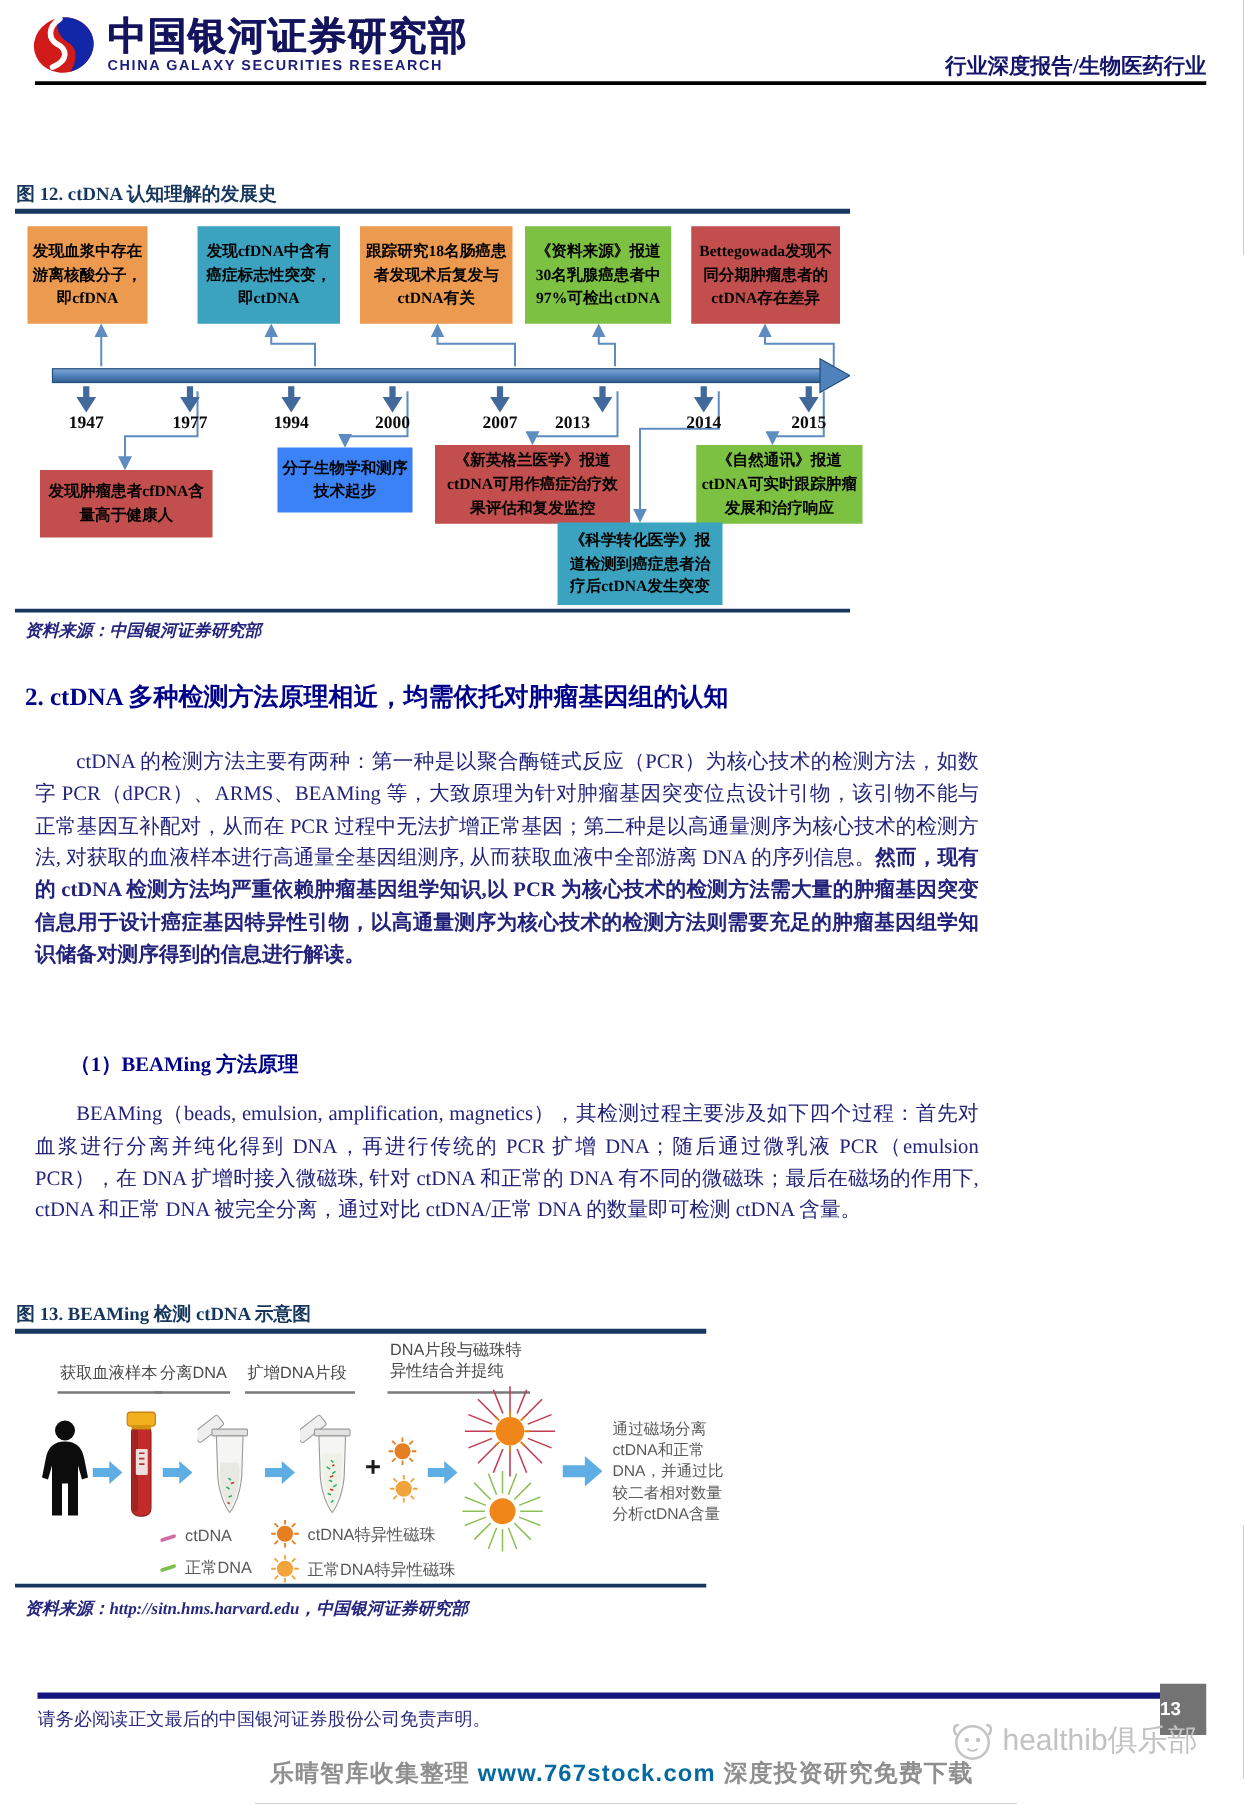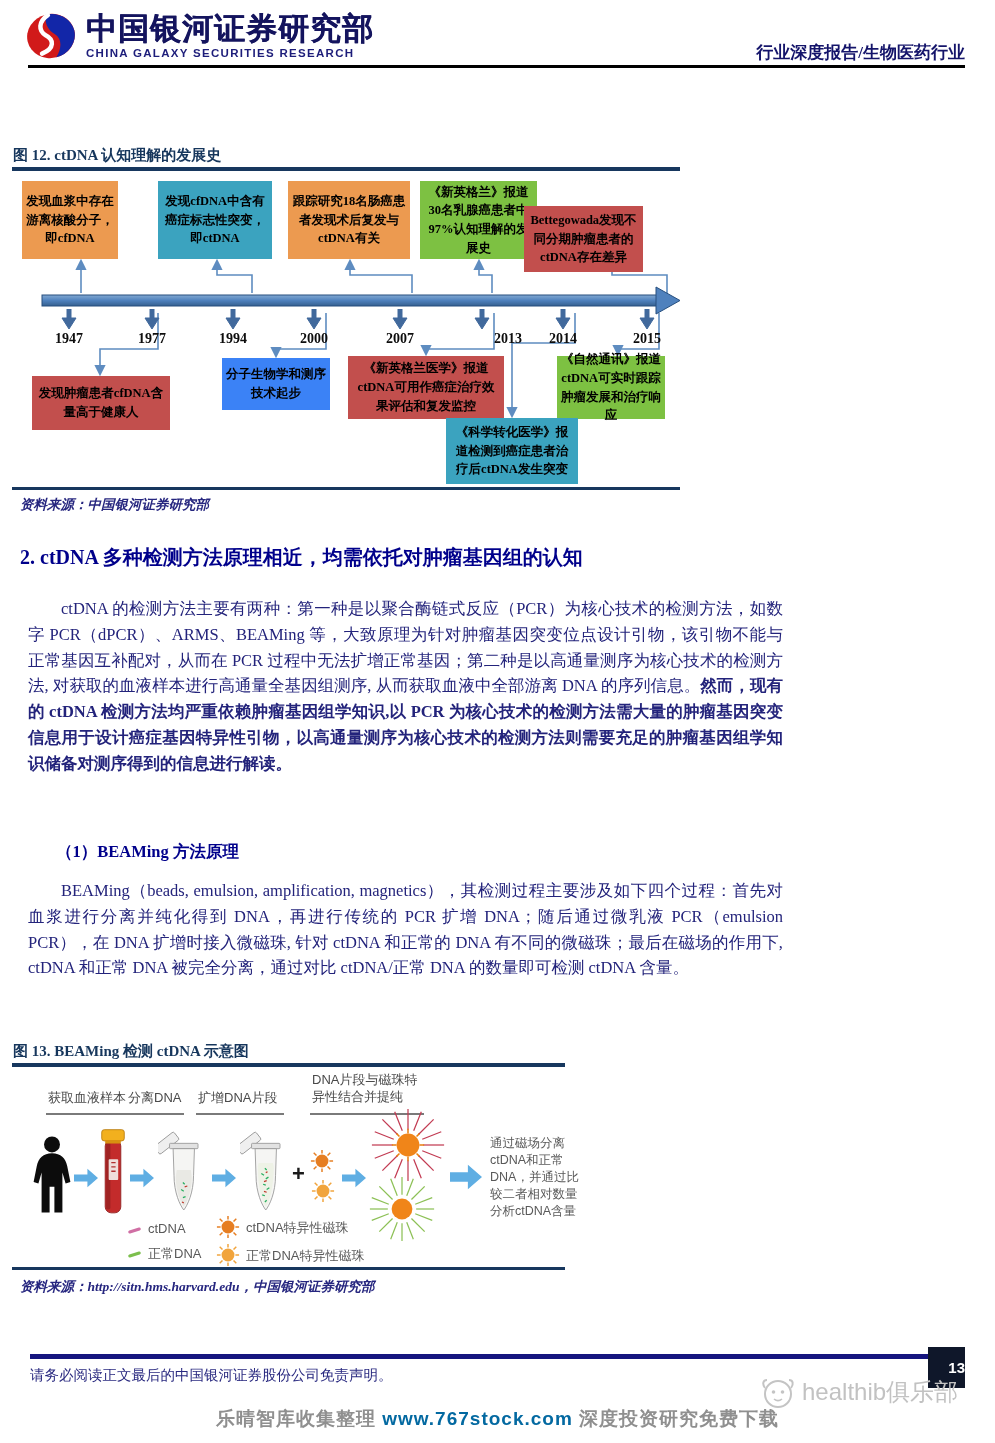--- a/index.html
+++ b/index.html
@@ -36,21 +36,21 @@
   .step{font-family:"Liberation Sans","DejaVu Sans",sans-serif;font-size:13px;color:#4a4a4a;}
   .step-line{height:2px;background:#7a7a7a;}
   .blk-arrow{display:block;}
   .note{font-family:"Liberation Sans","DejaVu Sans",sans-serif;font-size:12.5px;line-height:17px;color:#595959;}
   .lg-label{font-family:"Liberation Sans","DejaVu Sans",sans-serif;font-size:13px;color:#595959;}
   .lg-dash{width:13px;height:3px;border-radius:2px;}
   .plus{font-family:"Liberation Sans","DejaVu Sans",sans-serif;font-weight:bold;font-size:22px;color:#1a1a1a;}
 
   
   .footer-rule{background:#15157F;}
-  .page-badge{background:#0f172a;color:#fff;display:flex;align-items:center;justify-content:flex-end;
+  .page-badge{background:#737373;color:#fff;display:flex;align-items:center;justify-content:flex-start;
               font-weight:bold;font-size:15px;font-family:"Liberation Sans",sans-serif;}
   .disclaimer{font-size:14.5px;color:#2a2a80;text-align:center;}
   .wm-wechat{display:flex;gap:6px;color:#c2c2c2;font-size:24px;
              font-family:"Liberation Sans",sans-serif;}
   .wm-bottom{width:100%;text-align:center;font-weight:bold;font-size:19px;
              font-family:"Liberation Sans","DejaVu Sans",sans-serif;letter-spacing:1px;}
   .wm-gray{color:#8f8f8f;}
   .wm-red{color:#0369a1;}
 </style>
 </head>
@@ -139,36 +139,36 @@
         <g>
             <path d="M635,136 v9" stroke-width="5"></path>
             <polygon points="628,145 642,145 635,156"></polygon>
           </g>
       </g>
     </svg>
 
     <div class="abs tbox" style="left: 10px; top: 8px; width: 96px; height: 78px; background-color: rgb(236, 154, 80);">发现血浆中存在游离核酸分子，即cfDNA</div>
     <div class="abs tbox" style="left: 146px; top: 8px; width: 114px; height: 78px; background-color: rgb(59, 163, 191);">发现cfDNA中含有癌症标志性突变，即ctDNA</div>
     <div class="abs tbox" style="left: 276px; top: 8px; width: 122px; height: 78px; background-color: rgb(236, 154, 80);">跟踪研究18名肠癌患者发现术后复发与ctDNA有关</div>
-    <div class="abs tbox" style="left: 408px; top: 8px; width: 117px; height: 78px; background-color: rgb(125, 193, 66);">《新英格兰》报道30名乳腺癌患者中97%认知理解的发展史</div>
-    <div class="abs tbox" style="left: 512px; top: 8px; width: 119px; height: 66px; background-color: rgb(194, 79, 77); margin-top: 25px;">Bettegowada发现不同分期肿瘤患者的ctDNA存在差异</div>
+    <div class="abs tbox" style="left: 408px; top: 8px; width: 117px; height: 78px; background-color: rgb(125, 193, 66);">《资料来源》报道30名乳腺癌患者中97%可检出ctDNA</div>
+    <div class="abs tbox" style="left: 541px; top: 8px; width: 119px; height: 78px; background-color: rgb(194, 79, 77);">Bettegowada发现不同分期肿瘤患者的ctDNA存在差异</div>
 
     <div class="year" style="left:30px;top:158px">1947</div>
     <div class="year" style="left:113px;top:158px">1977</div>
     <div class="year" style="left:194px;top:158px">1994</div>
     <div class="year" style="left:275px;top:158px">2000</div>
     <div class="year" style="left:361px;top:158px">2007</div>
-    <div class="year" style="left:469px;top:158px">2013</div>
+    <div class="year" style="left:419px;top:158px">2013</div>
     <div class="year" style="left:524px;top:158px">2014</div>
     <div class="year" style="left:608px;top:158px">2015</div>
 
     <div class="abs tbox" style="left: 20px; top: 203px; width: 138px; height: 54px; background-color: rgb(194, 79, 77);">发现肿瘤患者cfDNA含量高于健康人</div>
     <div class="abs tbox" style="left: 210px; top: 185px; width: 108px; height: 52px; background-color: #3b82f6;">分子生物学和测序技术起步</div>
     <div class="abs tbox" style="left: 336px; top: 183px; width: 156px; height: 63px; background-color: rgb(194, 79, 77);">《新英格兰医学》报道ctDNA可用作癌症治疗效果评估和复发监控</div>
-    <div class="abs tbox" style="left: 545px; top: 183px; width: 108px; height: 63px; background-color: rgb(125, 193, 66);">《自然通讯》报道ctDNA可实时跟踪肿瘤发展和治疗响应</div>
+    <div class="abs tbox" style="left: 545px; top: 183px; width: 133px; height: 63px; background-color: rgb(125, 193, 66);">《自然通讯》报道ctDNA可实时跟踪肿瘤发展和治疗响应</div>
     <div class="abs tbox" style="left: 434px; top: 245px; width: 132px; height: 66px; background-color: rgb(59, 163, 191);">《科学转化医学》报道检测到癌症患者治疗后ctDNA发生突变</div>
   </div>
 
   <div class="abs rule-navy" style="left:12px;top:487px;width:668px;height:3px"></div>
   <div class="abs src" style="left:20px;top:496px">资料来源：中国银河证券研究部</div>
 
   <div class="abs h2" style="left:20px;top:544px">2. ctDNA 多种检测方法原理相近，均需依托对肿瘤基因组的认知</div>
 
   <div class="abs para" style="left:28px;top:596px">
     <span>ctDNA 的检测方法主要有两种：第一种是以聚合酶链式反应（PCR）为核心技术的检测方法，如数字 PCR（dPCR）、ARMS、BEAMing 等，大致原理为针对肿瘤基因突变位点设计引物，该引物不能与正常基因互补配对，从而在 PCR 过程中无法扩增正常基因；第二种是以高通量测序为核心技术的检测方法, 对获取的血液样本进行高通量全基因组测序, 从而获取血液中全部游离 DNA 的序列信息。</span><span style="font-weight:bold">然而，现有的 ctDNA 检测方法均严重依赖肿瘤基因组学知识,以 PCR 为核心技术的检测方法需大量的肿瘤基因突变信息用于设计癌症基因特异性引物，以高通量测序为核心技术的检测方法则需要充足的肿瘤基因组学知识储备对测序得到的信息进行解读。</span>

